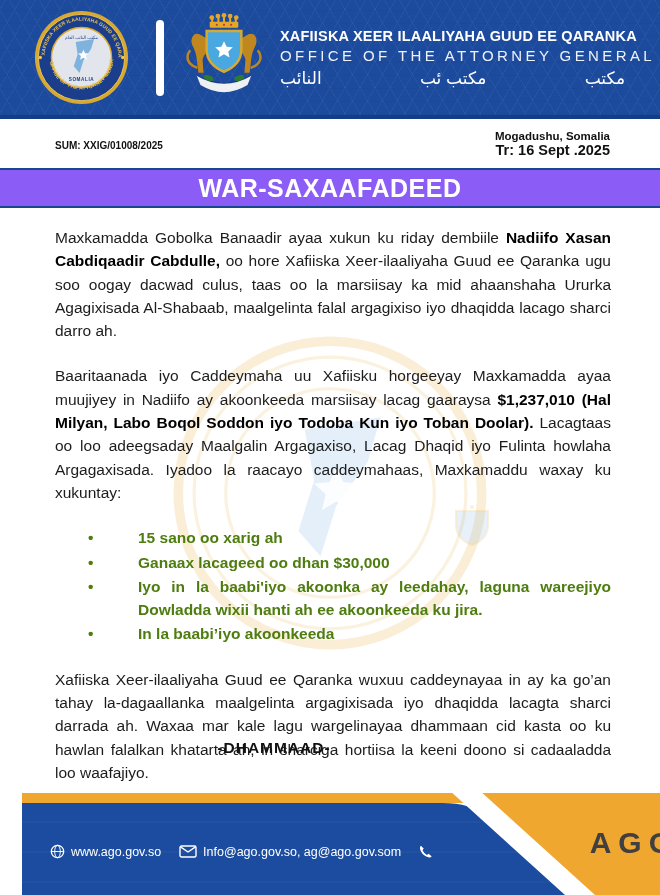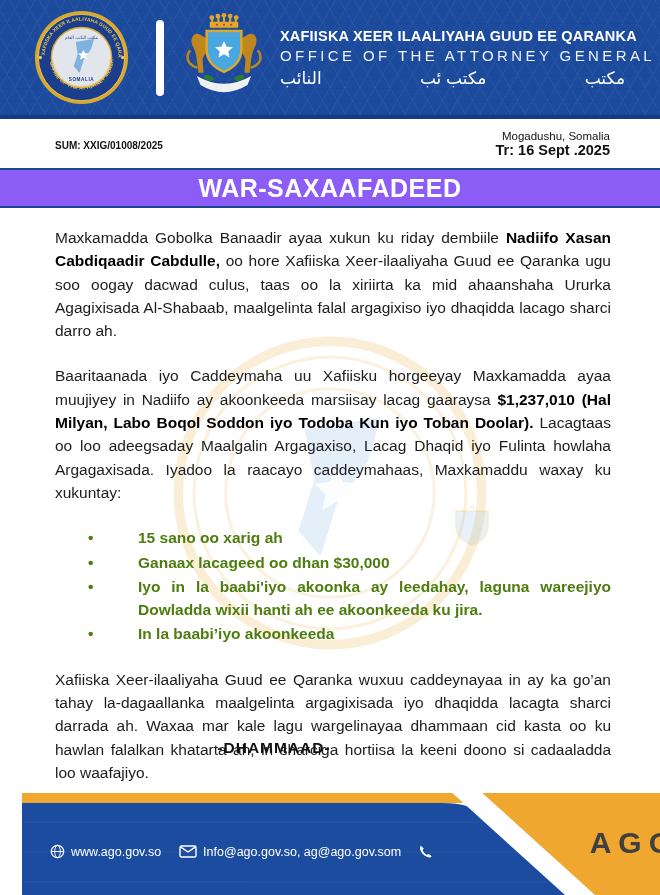--- a/index.html
+++ b/index.html
@@ -22,21 +22,21 @@
   .emblem-wrap { width:92px; height:104px; flex:0 0 auto; margin-right:10px; }
   .org-text { display:flex; flex-direction:column; gap:3px; padding-top:2px; }
   .org-somali { color:#ffffff; font-weight:bold; font-size:14.5px; letter-spacing:.2px; white-space:nowrap; }
   .org-english { color:#eef2fa; font-size:15px; letter-spacing:3.4px; font-weight:400; white-space:nowrap; }
   .org-arabic { direction:rtl; display:flex; flex-direction:row; justify-content:space-between; width:345px; color:#ffffff; font-size:17px; margin-top:1px; }
 
   
   .meta-row { position:absolute; top:130px; left:55px; right:50px; display:flex; justify-content:space-between; align-items:flex-start; }
   .ref-number { font-weight:bold; font-size:10px; color:#111; margin-top:10px; }
   .place-date { text-align:right; color:#111; }
-  .place-date .loc { font-weight:normal; font-size:11.5px; }
+  .place-date .loc { font-weight:bold; font-size:11.5px; }
   .place-date .date { font-weight:bold; font-size:14.5px; }
 
   
   .banner {
     position:absolute; top:168px; left:0; width:660px; height:40px;
     background:#8b5cf6; border-top:2px solid #16478f; border-bottom:2px solid #16478f;
     display:flex; align-items:center; justify-content:center;
   }
   .banner-title { color:#ffffff; font-weight:bold; font-size:25px; letter-spacing:.5px; }
 
@@ -158,21 +158,21 @@
     </svg>
   </div>
   <div class="watermark-small">
     <svg viewBox="0 0 44 48" width="44" height="48">
       <path d="M6,8 h32 v14 q0,14 -16,20 q-16,-6 -16,-20 Z" fill="rgba(125,179,226,0.5)" stroke="rgba(233,186,95,0.6)" stroke-width="2"></path>
       <circle cx="22" cy="4" r="2" fill="rgba(233,186,95,0.6)"></circle>
     </svg>
   </div>
 
   <div class="content" id="body-blocks">
-      <p><span>Maxkamadda Gobolka Banaadir ayaa xukun ku riday dembiile </span><strong>Nadiifo Xasan Cabdiqaadir Cabdulle,</strong><span> oo hore Xafiiska Xeer-ilaaliyaha Guud ee Qaranka ugu soo oogay dacwad culus, taas oo la xiriirta ka mid ahaanshaha Ururka Agagixisada Al-Shabaab, maalgelinta falal argagixiso iyo dhaqidda lacago sharci darro ah.</span></p>
+      <p><span>Maxkamadda Gobolka Banaadir ayaa xukun ku riday dembiile </span><strong>Nadiifo Xasan Cabdiqaadir Cabdulle,</strong><span> oo hore Xafiiska Xeer-ilaaliyaha Guud ee Qaranka ugu soo oogay dacwad culus, taas oo la marsiisay ka mid ahaanshaha Ururka Agagixisada Al-Shabaab, maalgelinta falal argagixiso iyo dhaqidda lacago sharci darro ah.</span></p>
       <p><span>Baaritaanada iyo Caddeymaha uu Xafiisku horgeeyay Maxkamadda ayaa muujiyey in Nadiifo ay akoonkeeda marsiisay lacag gaaraysa </span><strong>$1,237,010 (Hal Milyan, Labo Boqol Soddon iyo Todoba Kun iyo Toban Doolar).</strong><span> Lacagtaas oo loo adeegsaday Maalgalin Argagaxiso, Lacag Dhaqid iyo Fulinta howlaha Argagaxisada. Iyadoo la raacayo caddeymahaas, Maxkamaddu waxay ku xukuntay:</span></p>
       <ul>
         <li>15 sano oo xarig ah</li>
         <li>Ganaax lacageed oo dhan $30,000</li>
         <li>Iyo in la baabi'iyo akoonka ay leedahay, laguna wareejiyo Dowladda wixii hanti ah ee akoonkeeda ku jira.</li>
         <li>In la baabi’iyo akoonkeeda</li>
       </ul>
       <p><span>Xafiiska Xeer-ilaaliyaha Guud ee Qaranka wuxuu caddeynayaa in ay ka go’an tahay la-dagaallanka maalgelinta argagixisada iyo dhaqidda lacagta sharci darrada ah. Waxaa mar kale lagu wargelinayaa dhammaan cid kasta oo ku hawlan falalkan khatarta ah, in sharciga hortiisa la keeni doono si cadaaladda loo waafajiyo.</span></p>
     </div>
 

